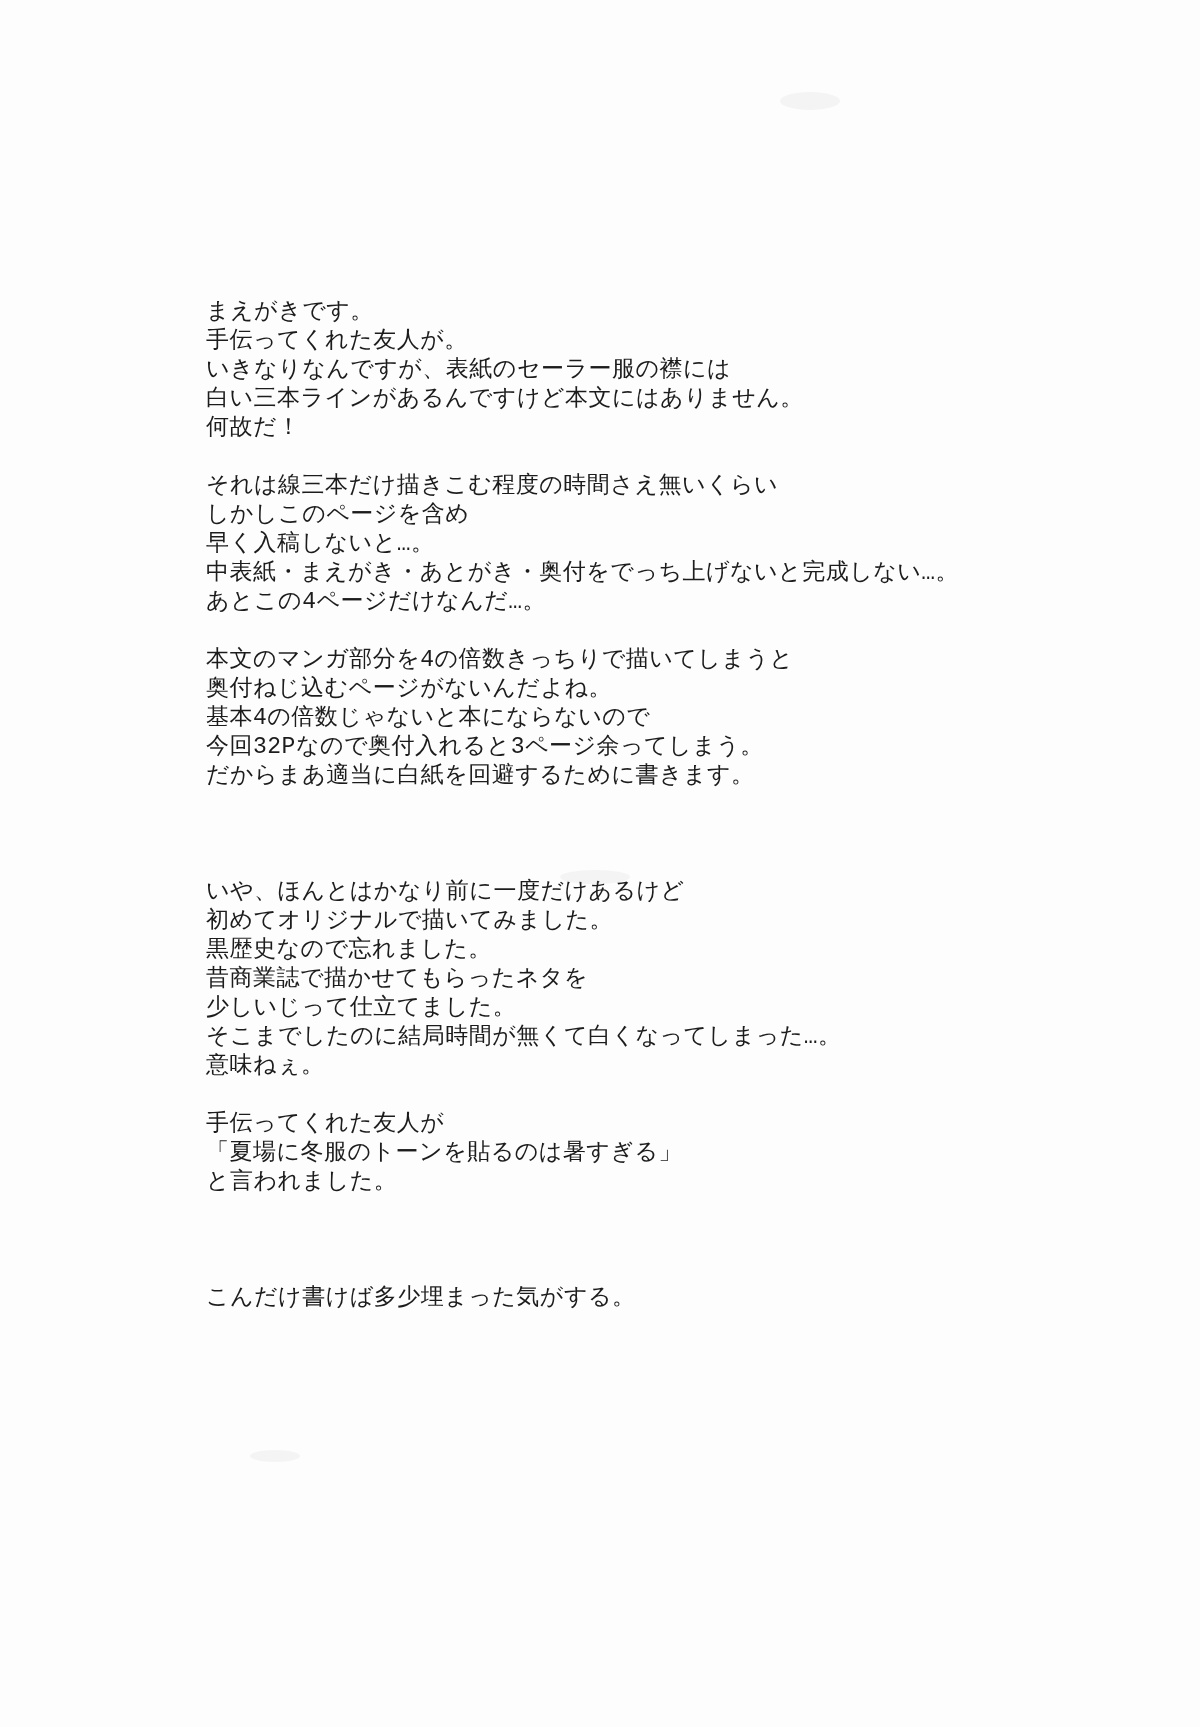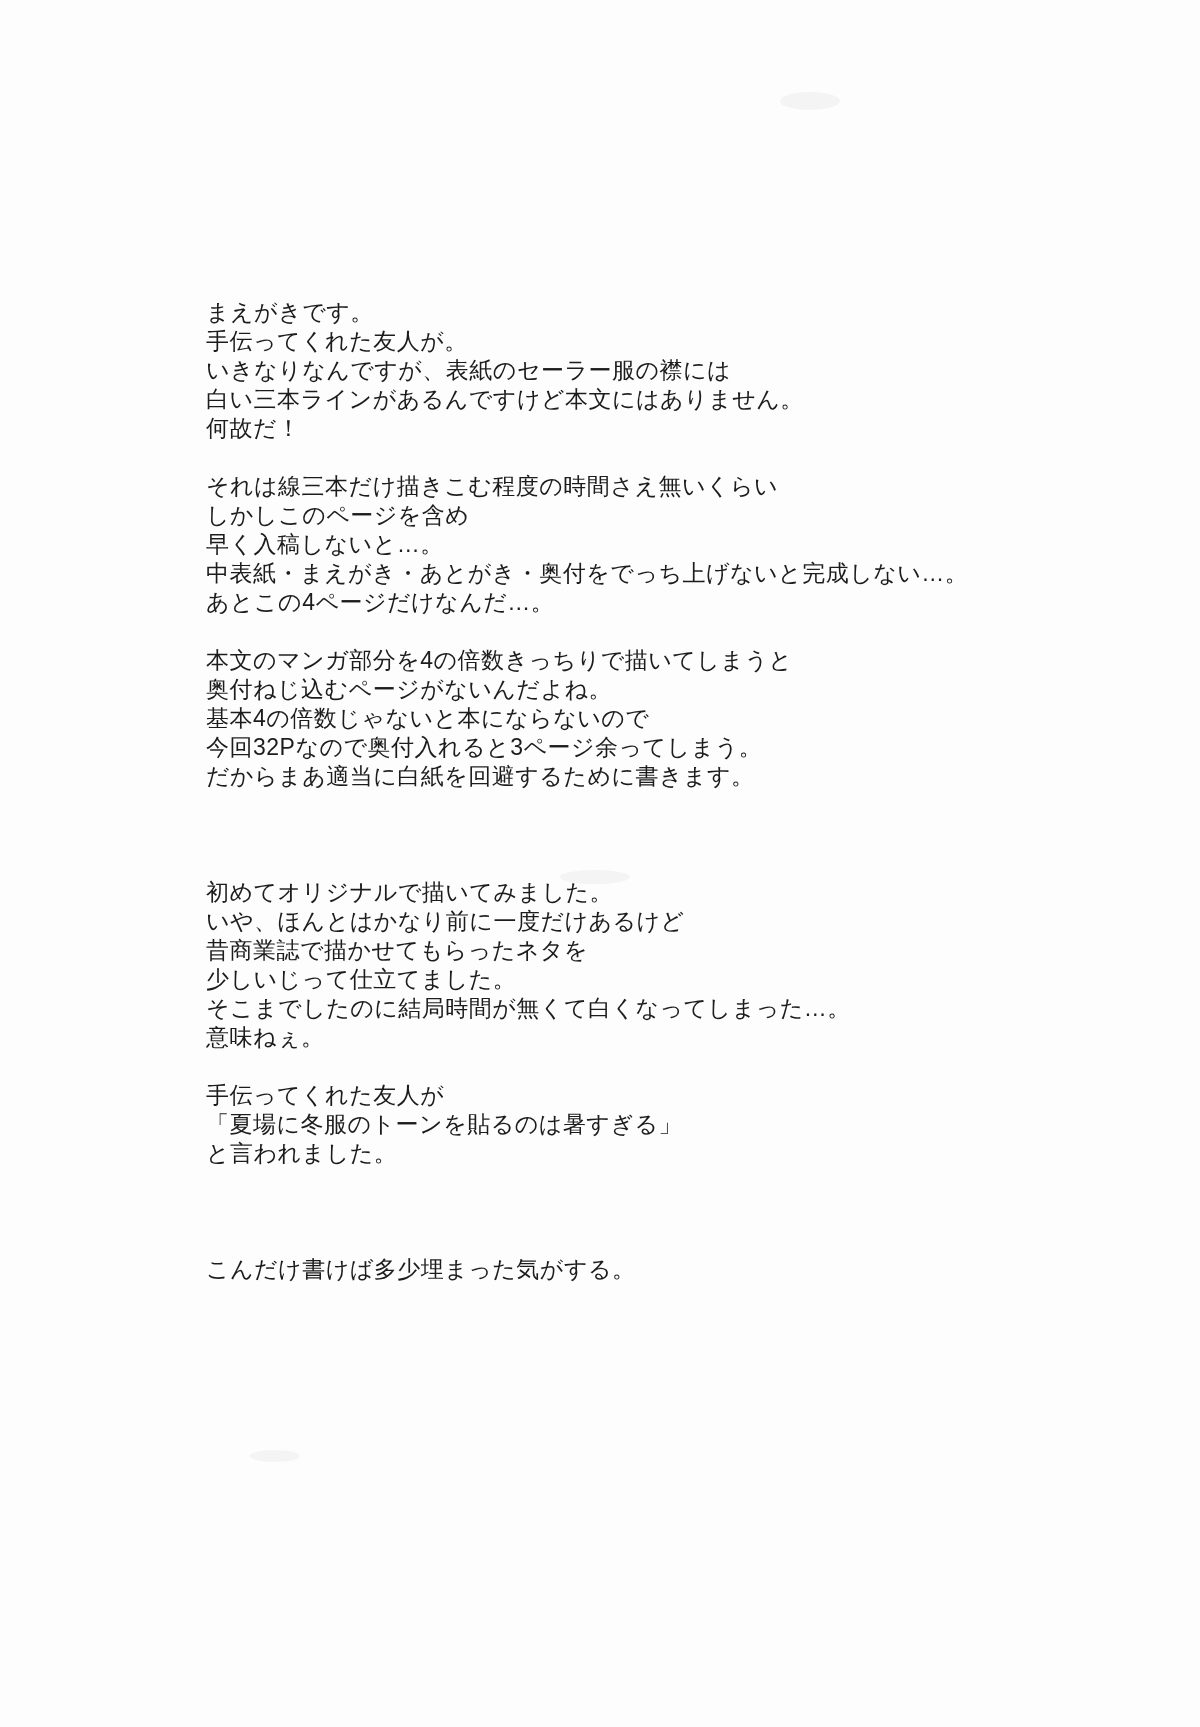--- a/index.html
+++ b/index.html
@@ -18,20 +18,21 @@
   .text-block {
     position: absolute;
     left: 206px;
     top: 298px;
     width: 860px;
     font-size: 23px;
     line-height: 29px;
     letter-spacing: 0.5px;
     color: #1c1c1c;
     font-weight: 500;
+    font-family: Liberation Mono, monospace;
   }
   .text-line {
     white-space: pre;
     min-height: 29px;
   }
   
   .smudge {
     position: absolute;
     border-radius: 50%;
     background: rgba(180,180,180,0.12);
@@ -59,22 +60,23 @@
       <div class="text-line">あとこの4ページだけなんだ…。</div>
       <div class="text-line">&nbsp;</div>
       <div class="text-line">本文のマンガ部分を4の倍数きっちりで描いてしまうと</div>
       <div class="text-line">奥付ねじ込むページがないんだよね。</div>
       <div class="text-line">基本4の倍数じゃないと本にならないので</div>
       <div class="text-line">今回32Pなので奥付入れると3ページ余ってしまう。</div>
       <div class="text-line">だからまあ適当に白紙を回避するために書きます。</div>
       <div class="text-line">&nbsp;</div>
       <div class="text-line">&nbsp;</div>
       <div class="text-line">&nbsp;</div>
+      <div class="text-line">いや、ほんとはかなり前に一度だけあるけど</div>
       <div class="text-line">初めてオリジナルで描いてみました。</div>
-      <div class="text-line">いや、ほんとはかなり前に一度だけあるけど</div>
+      <div class="text-line">黒歴史なので忘れました。</div>
       <div class="text-line">昔商業誌で描かせてもらったネタを</div>
       <div class="text-line">少しいじって仕立てました。</div>
       <div class="text-line">そこまでしたのに結局時間が無くて白くなってしまった…。</div>
       <div class="text-line">意味ねぇ。</div>
       <div class="text-line">&nbsp;</div>
       <div class="text-line">手伝ってくれた友人が</div>
       <div class="text-line">「夏場に冬服のトーンを貼るのは暑すぎる」</div>
       <div class="text-line">と言われました。</div>
       <div class="text-line">&nbsp;</div>
       <div class="text-line">&nbsp;</div>

